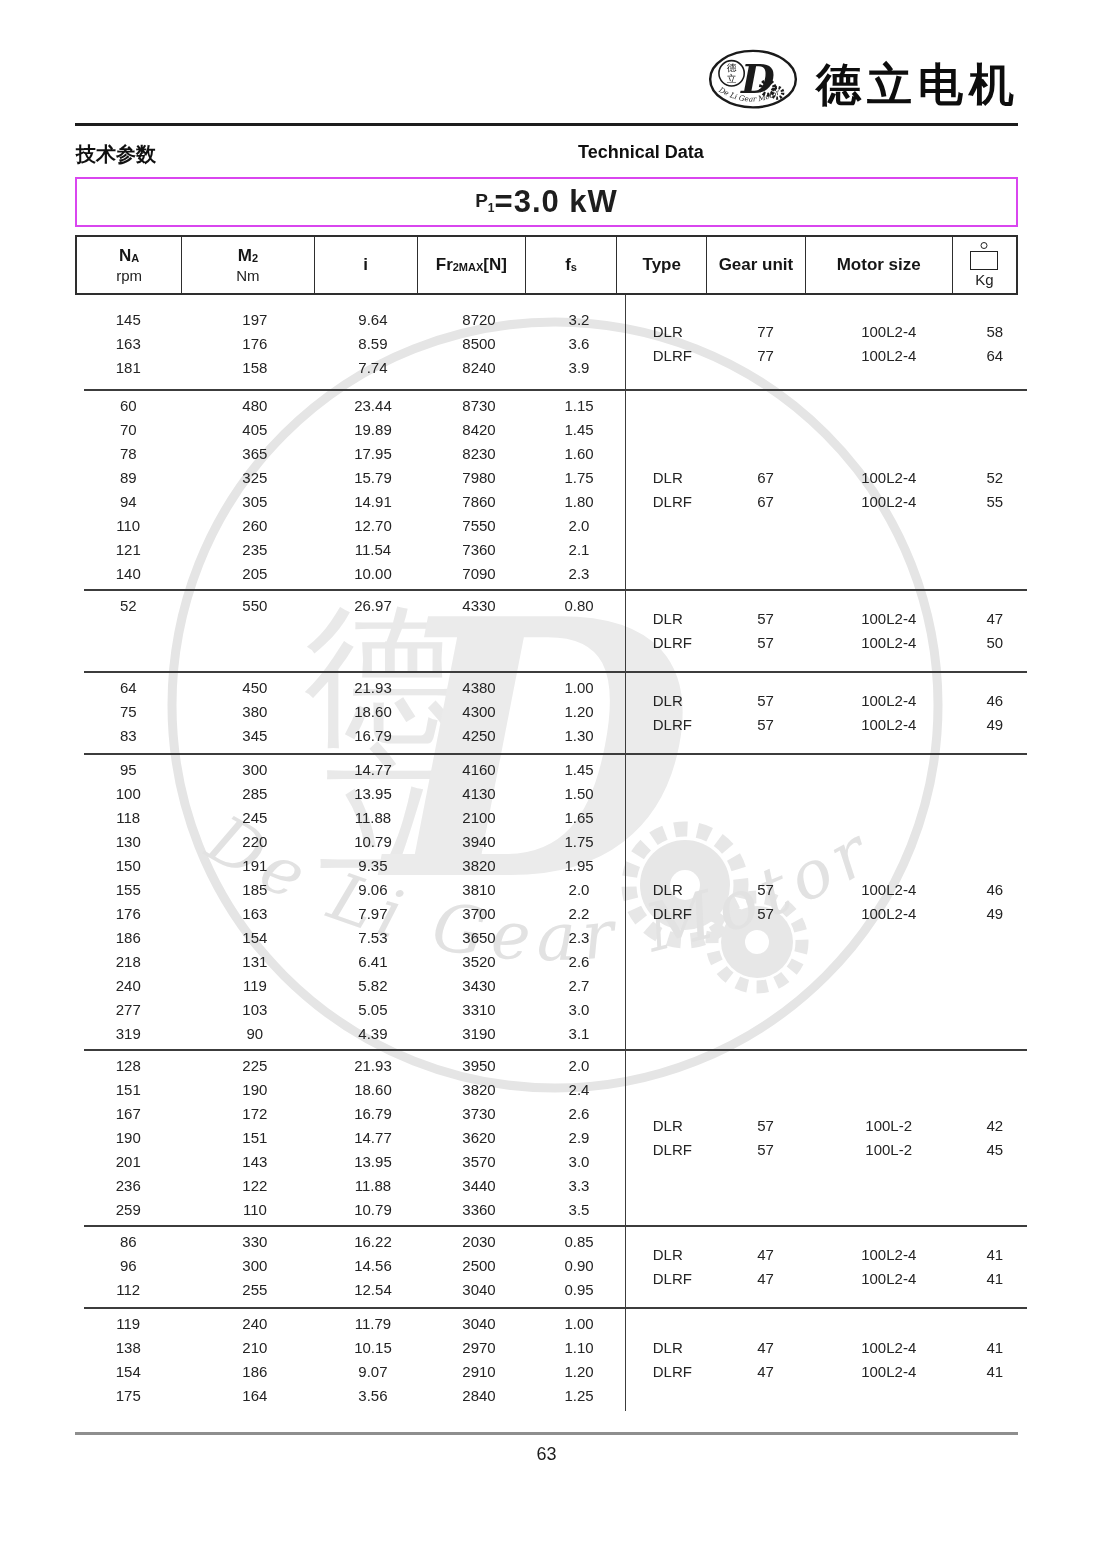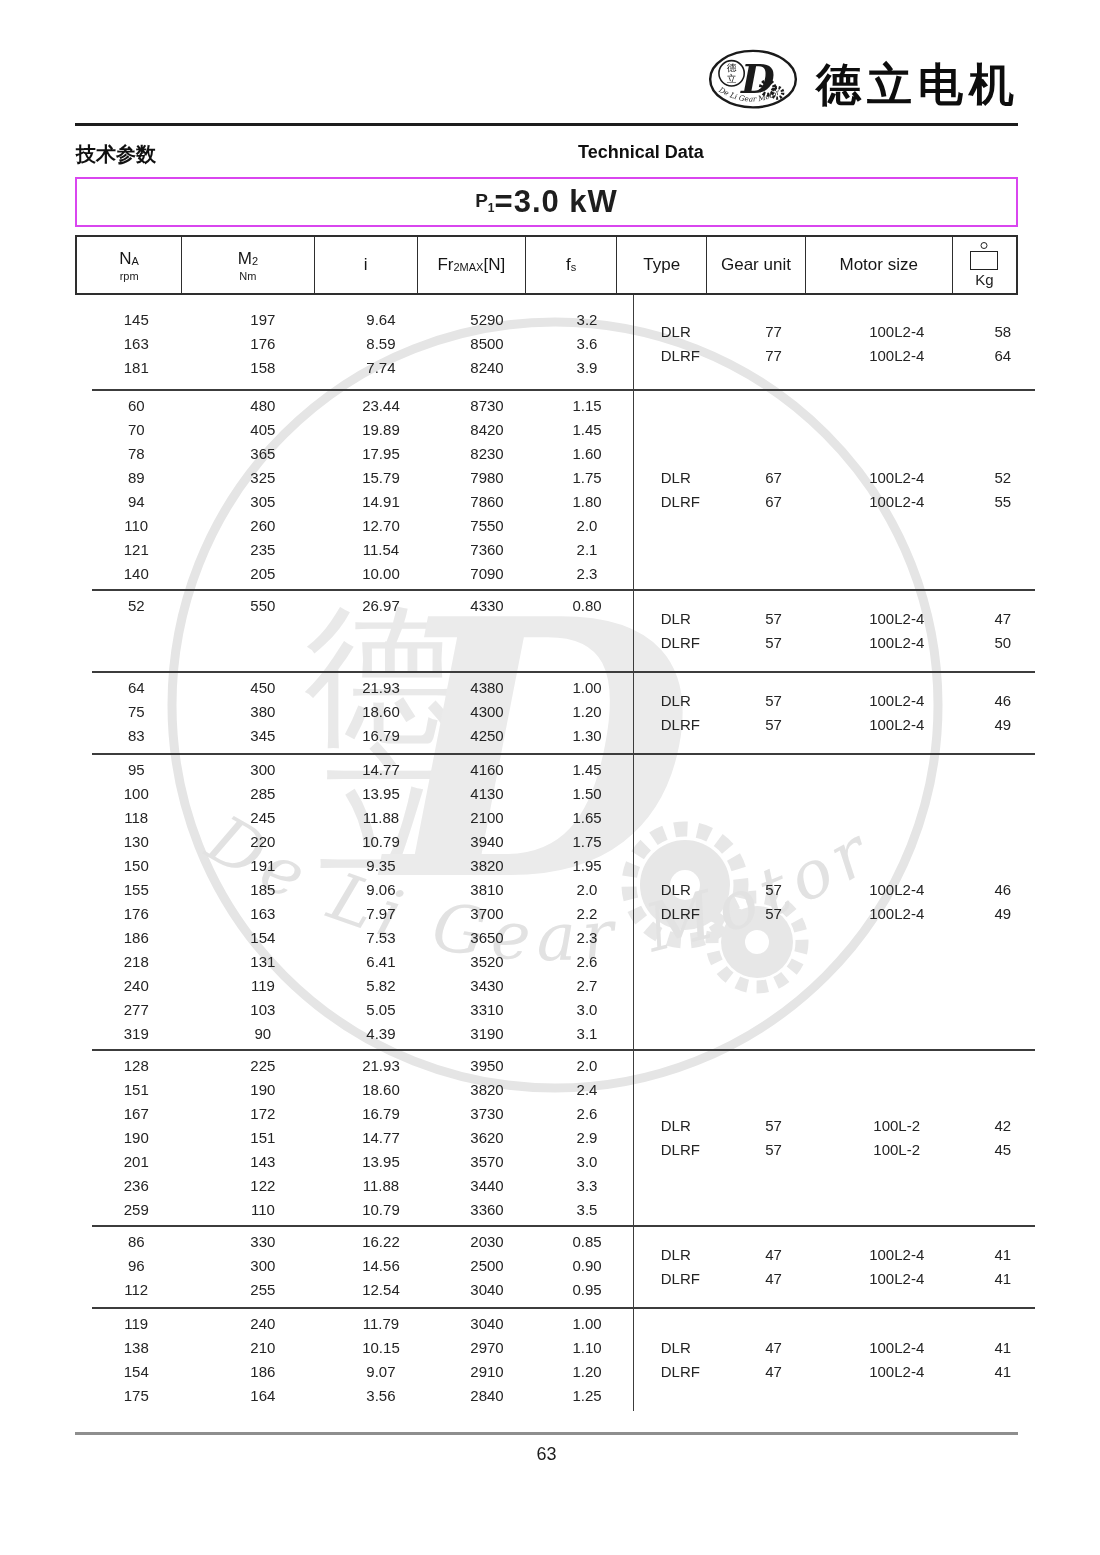--- a/index.html
+++ b/index.html
@@ -20,29 +20,29 @@
     border:2px solid #d946ef; display:flex; align-items:flex-end; justify-content:center; padding-bottom:8px; }
   .p-pre { font-size:19px; font-weight:bold; line-height:1; padding-bottom:3px; }
   .p-pre sub { font-size:12px; }
   .p-val { font-size:31px; font-weight:bold; letter-spacing:1px; line-height:1; }
   
   .thead { position:absolute; top:235px; left:75px; width:943px; height:60px; box-sizing:border-box;
     border:2px solid #2e2e2e; display:grid;
     grid-template-columns:104fr 132fr 103fr 108fr 91fr 90fr 98fr 147fr 64fr; z-index:2; background:transparent; }
   .th { border-left:1.5px solid #2e2e2e; display:flex; flex-direction:column; align-items:center; justify-content:center; gap:1px; }
   .th:first-child { border-left:none; }
-  .th-main { font-size:17px; font-weight:normal; color:#161616; }
+  .th-main { font-size:17px; font-weight:bold; color:#161616; }
   .th-main sub { font-size:11px; vertical-align:-0.12em; }
-  .th-sub { font-size:11px; color:#222; }
+  .th-sub { font-size:15px; color:#222; }
   .kg-label { font-size:15px; }
   .weight-icon { width:26px; height:17px; border:1.6px solid #222; position:relative; margin-top:9px; background:transparent; }
   .weight-icon::before { content:''; position:absolute; width:5px; height:5px; border:1.5px solid #222; border-radius:50%;
     top:-10px; left:50%; transform:translateX(-50%); }
   
-  .tbody { position:absolute; top:295px; left:92px; width:943px; z-index:1; }
+  .tbody { position:absolute; top:295px; left:84px; width:943px; z-index:1; }
   .group { display:flex; border-bottom:2px solid #3c3c3c; }
   .group:last-child { border-bottom:none; }
   .g-left { width:57.45%; box-sizing:border-box; border-right:1.5px solid #3c3c3c; padding:3px 0; }
   .g-right { width:42.55%; box-sizing:border-box; display:flex; flex-direction:column; justify-content:center; padding:16px 0; }
   .group:first-child .g-left, .group:first-child .g-right { padding-top:13px; padding-bottom:9px; }
   .row { display:grid; height:24px; line-height:24px; font-size:15px; color:#242424; }
   .g-left .row { grid-template-columns:104fr 132fr 103fr 108fr 91fr; }
   .g-right .row { grid-template-columns:90fr 98fr 147fr 64fr; }
   .cell { text-align:center; white-space:nowrap; }
   .cell.c0 { padding-right:16px; }
@@ -139,21 +139,21 @@
     </div>
   </div>
 
   <div class="tbody" id="table-body">
       <div class="group">
         <div class="g-left">
           <div class="row">
             <div class="cell c0">145</div>
             <div class="cell c1">197</div>
             <div class="cell c2">9.64</div>
-            <div class="cell c3">5290</div>
+            <div class="cell c3">8720</div>
             <div class="cell c4">3.2</div>
           </div>
           <div class="row">
             <div class="cell c0">163</div>
             <div class="cell c1">176</div>
             <div class="cell c2">8.59</div>
             <div class="cell c3">8500</div>
             <div class="cell c4">3.6</div>
           </div>
           <div class="row">

